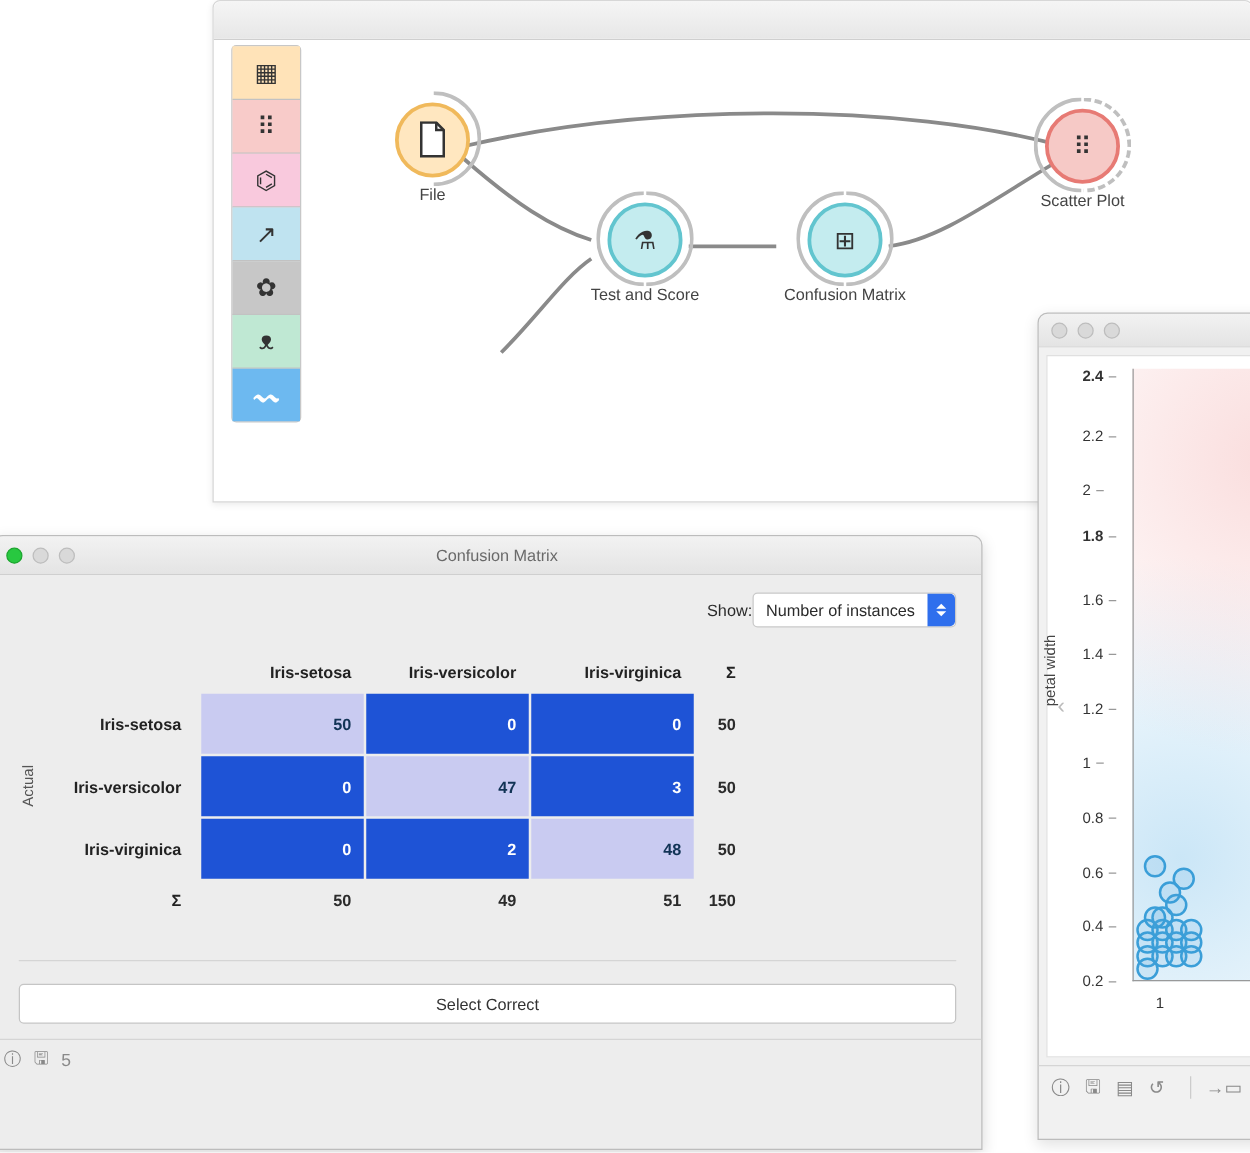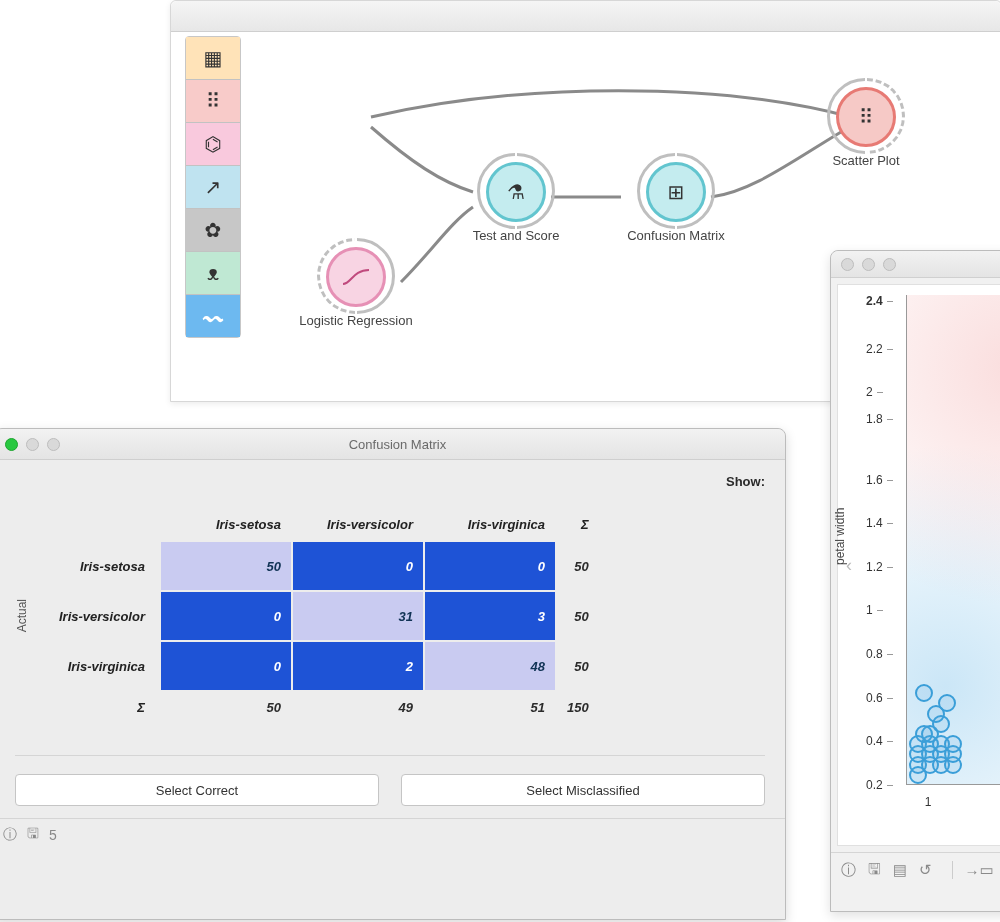--- a/index.html
+++ b/index.html
@@ -32,30 +32,30 @@
   .edge{position:absolute;stroke:#8a8a8a;stroke-width:3;fill:none;}
   
   .cm-window{position:absolute;left:-6px;top:428px;width:790px;height:490px;background:#ededed;border:1px solid #bcbcbc;border-radius:8px 8px 0 0;box-shadow:0 4px 12px rgba(0,0,0,.15);}
   .cm-titlebar{height:30px;background:linear-gradient(#f2f2f2,#e4e4e4);border-bottom:1px solid #cfcfcf;border-radius:8px 8px 0 0;display:flex;align-items:center;}
   .traffic{display:flex;gap:8px;margin-left:10px;}
   .tl{width:11px;height:11px;border-radius:50%;}
   .tl-green{background:#28c840;border:1px solid #1da52f;}
   .tl-grey{background:#d9d9d9;border:1px solid #bdbdbd;}
   .cm-title{flex:1;text-align:center;color:#6a6a6a;margin-right:50px;}
   .cm-body{padding:14px 20px 0 20px;}
-  .show-row{display:flex;justify-content:flex-end;align-items:center;margin-bottom:18px;font-weight:bold;}
+  .show-row{display:flex;justify-content:flex-end;align-items:center;margin-bottom:18px;}
   .select-wrap{background:#fff;border:1px solid #c9c9c9;border-radius:4px;display:flex;align-items:center;height:26px;padding:0 0 0 10px;}
   .select-btn{width:22px;height:26px;background:#2f6fed;border-radius:0 4px 4px 0;display:flex;flex-direction:column;align-items:center;justify-content:center;gap:2px;margin-left:10px;}
   .select-btn span{width:0;height:0;border-left:4px solid transparent;border-right:4px solid transparent;}
   .select-btn .up{border-bottom:4px solid #fff;}
   .select-btn .dn{border-top:4px solid #fff;}
   .predicted-label{text-align:center;color:#bdbdbd;font-size:14px;margin-bottom:10px;}
   .matrix-zone{display:flex;align-items:center;}
   .actual-label{writing-mode:vertical-rl;transform:rotate(180deg);color:#555;margin-right:14px;font-size:12px;}
-  table.cm{border-collapse:separate;border-spacing:2px;margin-left:4px;font-style:italic;}
+  table.cm{border-collapse:separate;border-spacing:2px;margin-left:4px;}
   table.cm th,table.cm td{padding:8px 10px;text-align:right;font-weight:600;}
   table.cm th{font-weight:700;color:#222;}
   table.cm .rowhead{text-align:right;padding-right:14px;}
   .cell{width:110px;height:32px;}
   .diag{background:#c9cbf1;color:#135;}
   .off{background:#1e53d6;color:#fff;}
   .btn-row{display:flex;gap:22px;margin:30px 0 0 0;padding:18px 0 12px 0;border-top:1px solid #d5d5d5;}
   .btn{flex:1;background:#fff;border:1px solid #c5c5c5;border-radius:4px;height:30px;display:flex;align-items:center;justify-content:center;color:#333;}
   .cm-footer{border-top:1px solid #d5d5d5;height:32px;display:flex;align-items:center;gap:10px;padding:0 8px;}
   .footer-ico{color:#898989;font-size:14px;}
@@ -112,20 +112,30 @@
     </div>
 
     <svg class="edge" style="left:0;top:0;width:830px;height:370px;">
       <path d="M200 85 C 350 50, 550 50, 680 85"></path>
       <path d="M200 95 C 240 130, 270 150, 302 160"></path>
       <path d="M380 165 L 450 165"></path>
       <path d="M540 165 C 580 160, 620 130, 670 100"></path>
       <path d="M230 250 C 260 220, 280 190, 302 175"></path>
     </svg>
 
+    <div class="node" style="left:110px;top:50px;">
+      <div class="node-circle" style="border-color:#f0b95b;background:#ffe7c0;">
+        <span class="ring ring-right"></span>
+        <svg width="24" height="30" viewBox="0 0 24 30">
+              <path d="M3 1h12l6 6v21H3z" fill="#fff" stroke="#333" stroke-width="2"></path>
+              <path d="M15 1v6h6" fill="none" stroke="#333" stroke-width="2"></path>
+            </svg>
+      </div>
+      <div class="node-label">File</div>
+    </div>
 
     <div class="node" style="left:280px;top:130px;">
       <div class="node-circle" style="border-color:#62c5cf;background:#c4ecef;">
         <span class="ring ring-left"></span>
             <span class="ring ring-right"></span>
         <span class="glyph">⚗︎</span>
       </div>
       <div class="node-label">Test and Score</div>
     </div>
 
@@ -140,47 +150,44 @@
 
     <div class="node" style="left:630px;top:55px;">
       <div class="node-circle" style="border-color:#e77a74;background:#f6c9c6;">
         <span class="ring ring-left"></span>
             <span class="ring ring-right ring-dash"></span>
         <span class="glyph">⠿</span>
       </div>
       <div class="node-label">Scatter Plot</div>
     </div>
 
-    <div class="node" style="left:120px;top:215px;">
-      <div class="node-circle" style="border-color:#e690b5;background:#f8d4e3;">
-        <span class="ring ring-left ring-dash"></span>
-            <span class="ring ring-right"></span>
-        <svg width="30" height="22" viewBox="0 0 30 22">
-              <path d="M2 18 C 10 18, 12 4, 28 4" fill="none" stroke="#c04a7d" stroke-width="2"></path>
-            </svg>
-      </div>
-      <div class="node-label">Logistic Regression</div>
-    </div>
 
   </div>
 </div>
 
 <div class="cm-window">
   <div class="cm-titlebar">
     <div class="traffic">
       <div class="tl tl-green"></div>
       <div class="tl tl-grey"></div>
       <div class="tl tl-grey"></div>
     </div>
     <div class="cm-title">Confusion Matrix</div>
   </div>
 
   <div class="cm-body">
     <div class="show-row">
       <span>Show:</span>
+      <div class="select-wrap">
+        <span>Number of instances</span>
+        <div class="select-btn">
+              <span class="up"></span>
+              <span class="dn"></span>
+            </div>
+      </div>
     </div>
 
 
     <div class="matrix-zone">
       <div class="actual-label">Actual</div>
       <table class="cm">
         <tbody>
               <tr>
           <th></th>
           <th>Iris-setosa</th>
@@ -191,21 +198,21 @@
         <tr>
           <th class="rowhead">Iris-setosa</th>
           <td class="cell diag">50</td>
           <td class="cell off">0</td>
           <td class="cell off">0</td>
           <td>50</td>
         </tr>
         <tr>
           <th class="rowhead">Iris-versicolor</th>
           <td class="cell off">0</td>
-          <td class="cell diag">31</td>
+          <td class="cell diag">47</td>
           <td class="cell off">3</td>
           <td>50</td>
         </tr>
         <tr>
           <th class="rowhead">Iris-virginica</th>
           <td class="cell off">0</td>
           <td class="cell off">2</td>
           <td class="cell diag">48</td>
           <td>50</td>
         </tr>
@@ -216,23 +223,20 @@
           <td>51</td>
           <td>150</td>
         </tr>
       </tbody>
           </table>
     </div>
 
     <div class="btn-row">
       <div class="btn">
             <span>Select Correct</span>
-          </div>
-      <div class="btn">
-            <span>Select Misclassified</span>
           </div>
     </div>
   </div>
 
   <div class="cm-footer">
     <span class="footer-ico">ⓘ</span>
     <span class="footer-ico">🖫</span>
     <span class="footer-ico">5</span>
   </div>
 </div>
@@ -245,21 +249,21 @@
       <div class="tl tl-grey"></div>
     </div>
   </div>
   <div class="sp-body">
     <span class="chev">‹</span>
     <span class="yaxis-label">petal width</span>
     <div id="yticks">
           <span class="ytick" style="top: 16px; font-weight: bold;">2.4</span>
           <span class="ytick" style="top: 63.6364px;">2.2</span>
           <span class="ytick" style="top: 107.273px;">2</span>
-          <span class="ytick" style="top: 134px;">1.8</span>
+          <span class="ytick" style="top: 144px; font-weight: bold;">1.8</span>
           <span class="ytick" style="top: 194.545px;">1.6</span>
           <span class="ytick" style="top: 238.182px;">1.4</span>
           <span class="ytick" style="top: 281.818px;">1.2</span>
           <span class="ytick" style="top: 325.455px;">1</span>
           <span class="ytick" style="top: 369.091px;">0.8</span>
           <span class="ytick" style="top: 412.727px;">0.6</span>
           <span class="ytick" style="top: 456.364px;">0.4</span>
           <span class="ytick" style="top: 500px;">0.2</span>
         </div>
     <div class="plot-area">

